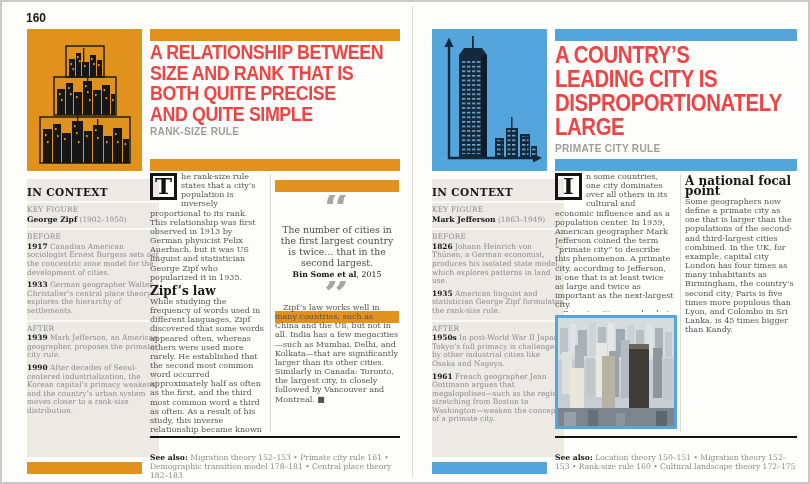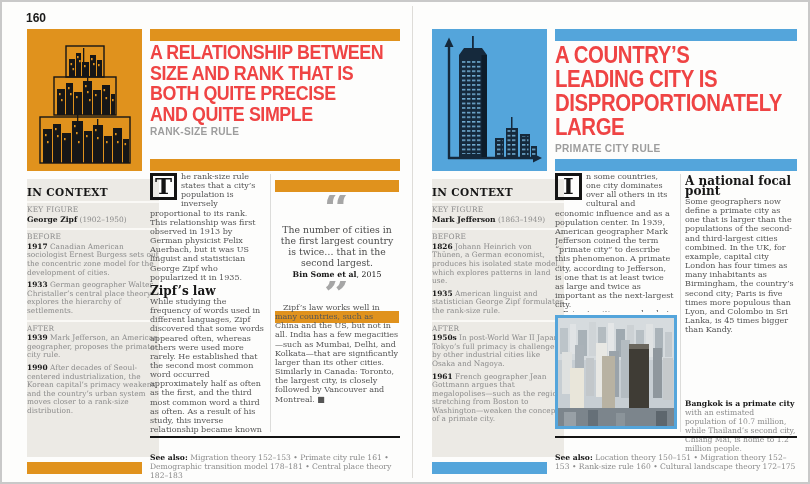--- a/index.html
+++ b/index.html
@@ -309,21 +309,18 @@
   </div>
 
   <div class="vline" style="left:678px;top:172px;height:258px;"></div>
 
   <div class="col" style="left:683px;top:170px;width:112px;height:225px;">
     <h4>A national focal point</h4>
     <p>Some geographers now define a primate city as one that is larger than the populations of the second- and third-largest cities combined. In the UK, for example, capital city London has four times as many inhabitants as Birmingham, the country’s second city; Paris is five times more populous than Lyon, and Colombo in Sri Lanka, is 45 times bigger than Kandy.</p>
 
   </div>
 
-  <div class="caption" style="left:683px;top:397px;width:112px;">
-    <b>Bangkok is a primate city</b><span> with an estimated population of 10.7 million, while Thailand’s second city, Chiang Mai, is home to 1.2 million people.</span>
-  </div>
 
   <div class="footer" style="left:553px;width:242px;">
     <b>See also:</b> <span>Location theory 150–151 • Migration theory 152–153 • Rank-size rule 160 • Cultural landscape theory 172–175</span>
   </div>
 
 </div>
 
 </body></html>

